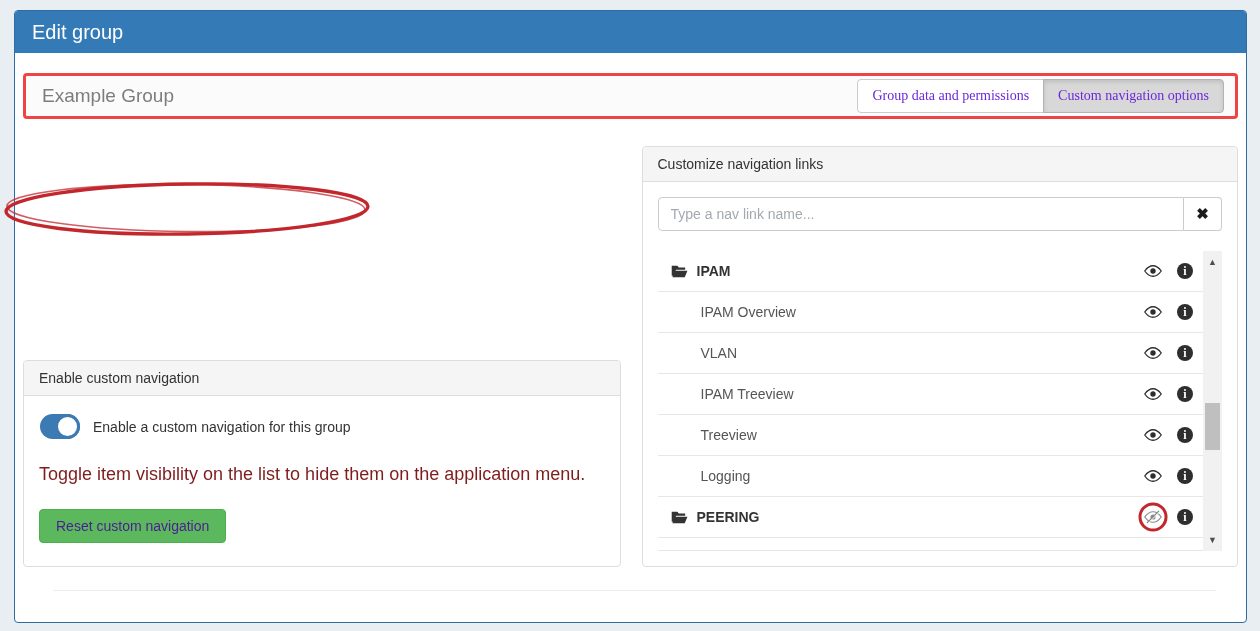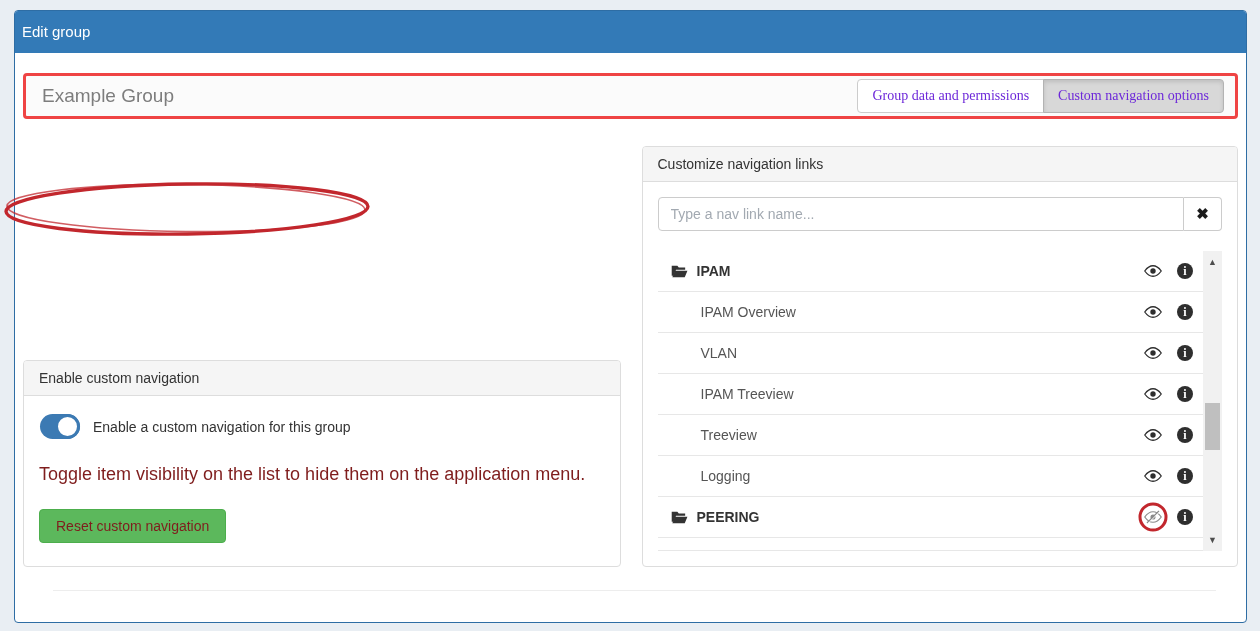--- a/index.html
+++ b/index.html
@@ -17,23 +17,23 @@
     left: 14px; top: 10px;
     width: 1233px; height: 613px;
     background: #fff;
     border: 1px solid #2e6da4;
     border-radius: 4px;
   }
   .main-heading {
     height: 42px;
     background: #337ab7;
     color: #fff;
-    font-size: 15px;
+    font-size: 20px;
     line-height: 42px;
-    padding: 0 7px;
+    padding: 0 17px;
     border-top-left-radius: 3px;
     border-top-right-radius: 3px;
   }
   .main-body { padding: 20px 8px 0 8px; }
 
   
   .group-well {
     height: 46px;
     background: #fbfbfb;
     border: 3px solid #ef4444;
@@ -99,21 +99,21 @@
     background: #fff;
     border: 3px solid #3c7ab3;
     border-radius: 50%;
   }
   .toggle-label { font-size: 14px; color: #333; }
   .help-text { margin-top: 25px; font-size: 18px; color: #7f1d1d; }
   .btn-reset {
     margin-top: 24px;
     font-family: "Liberation Sans", sans-serif;
     font-size: 14px;
-    color: #7f1d1d;
+    color: #4c1d95;
     background: #5cb85c;
     border: 1px solid #4cae4c;
     border-radius: 4px;
     padding: 8px 16px;
     cursor: pointer;
     display: inline-block;
   }
 
   
   .input-group { display: flex; }

